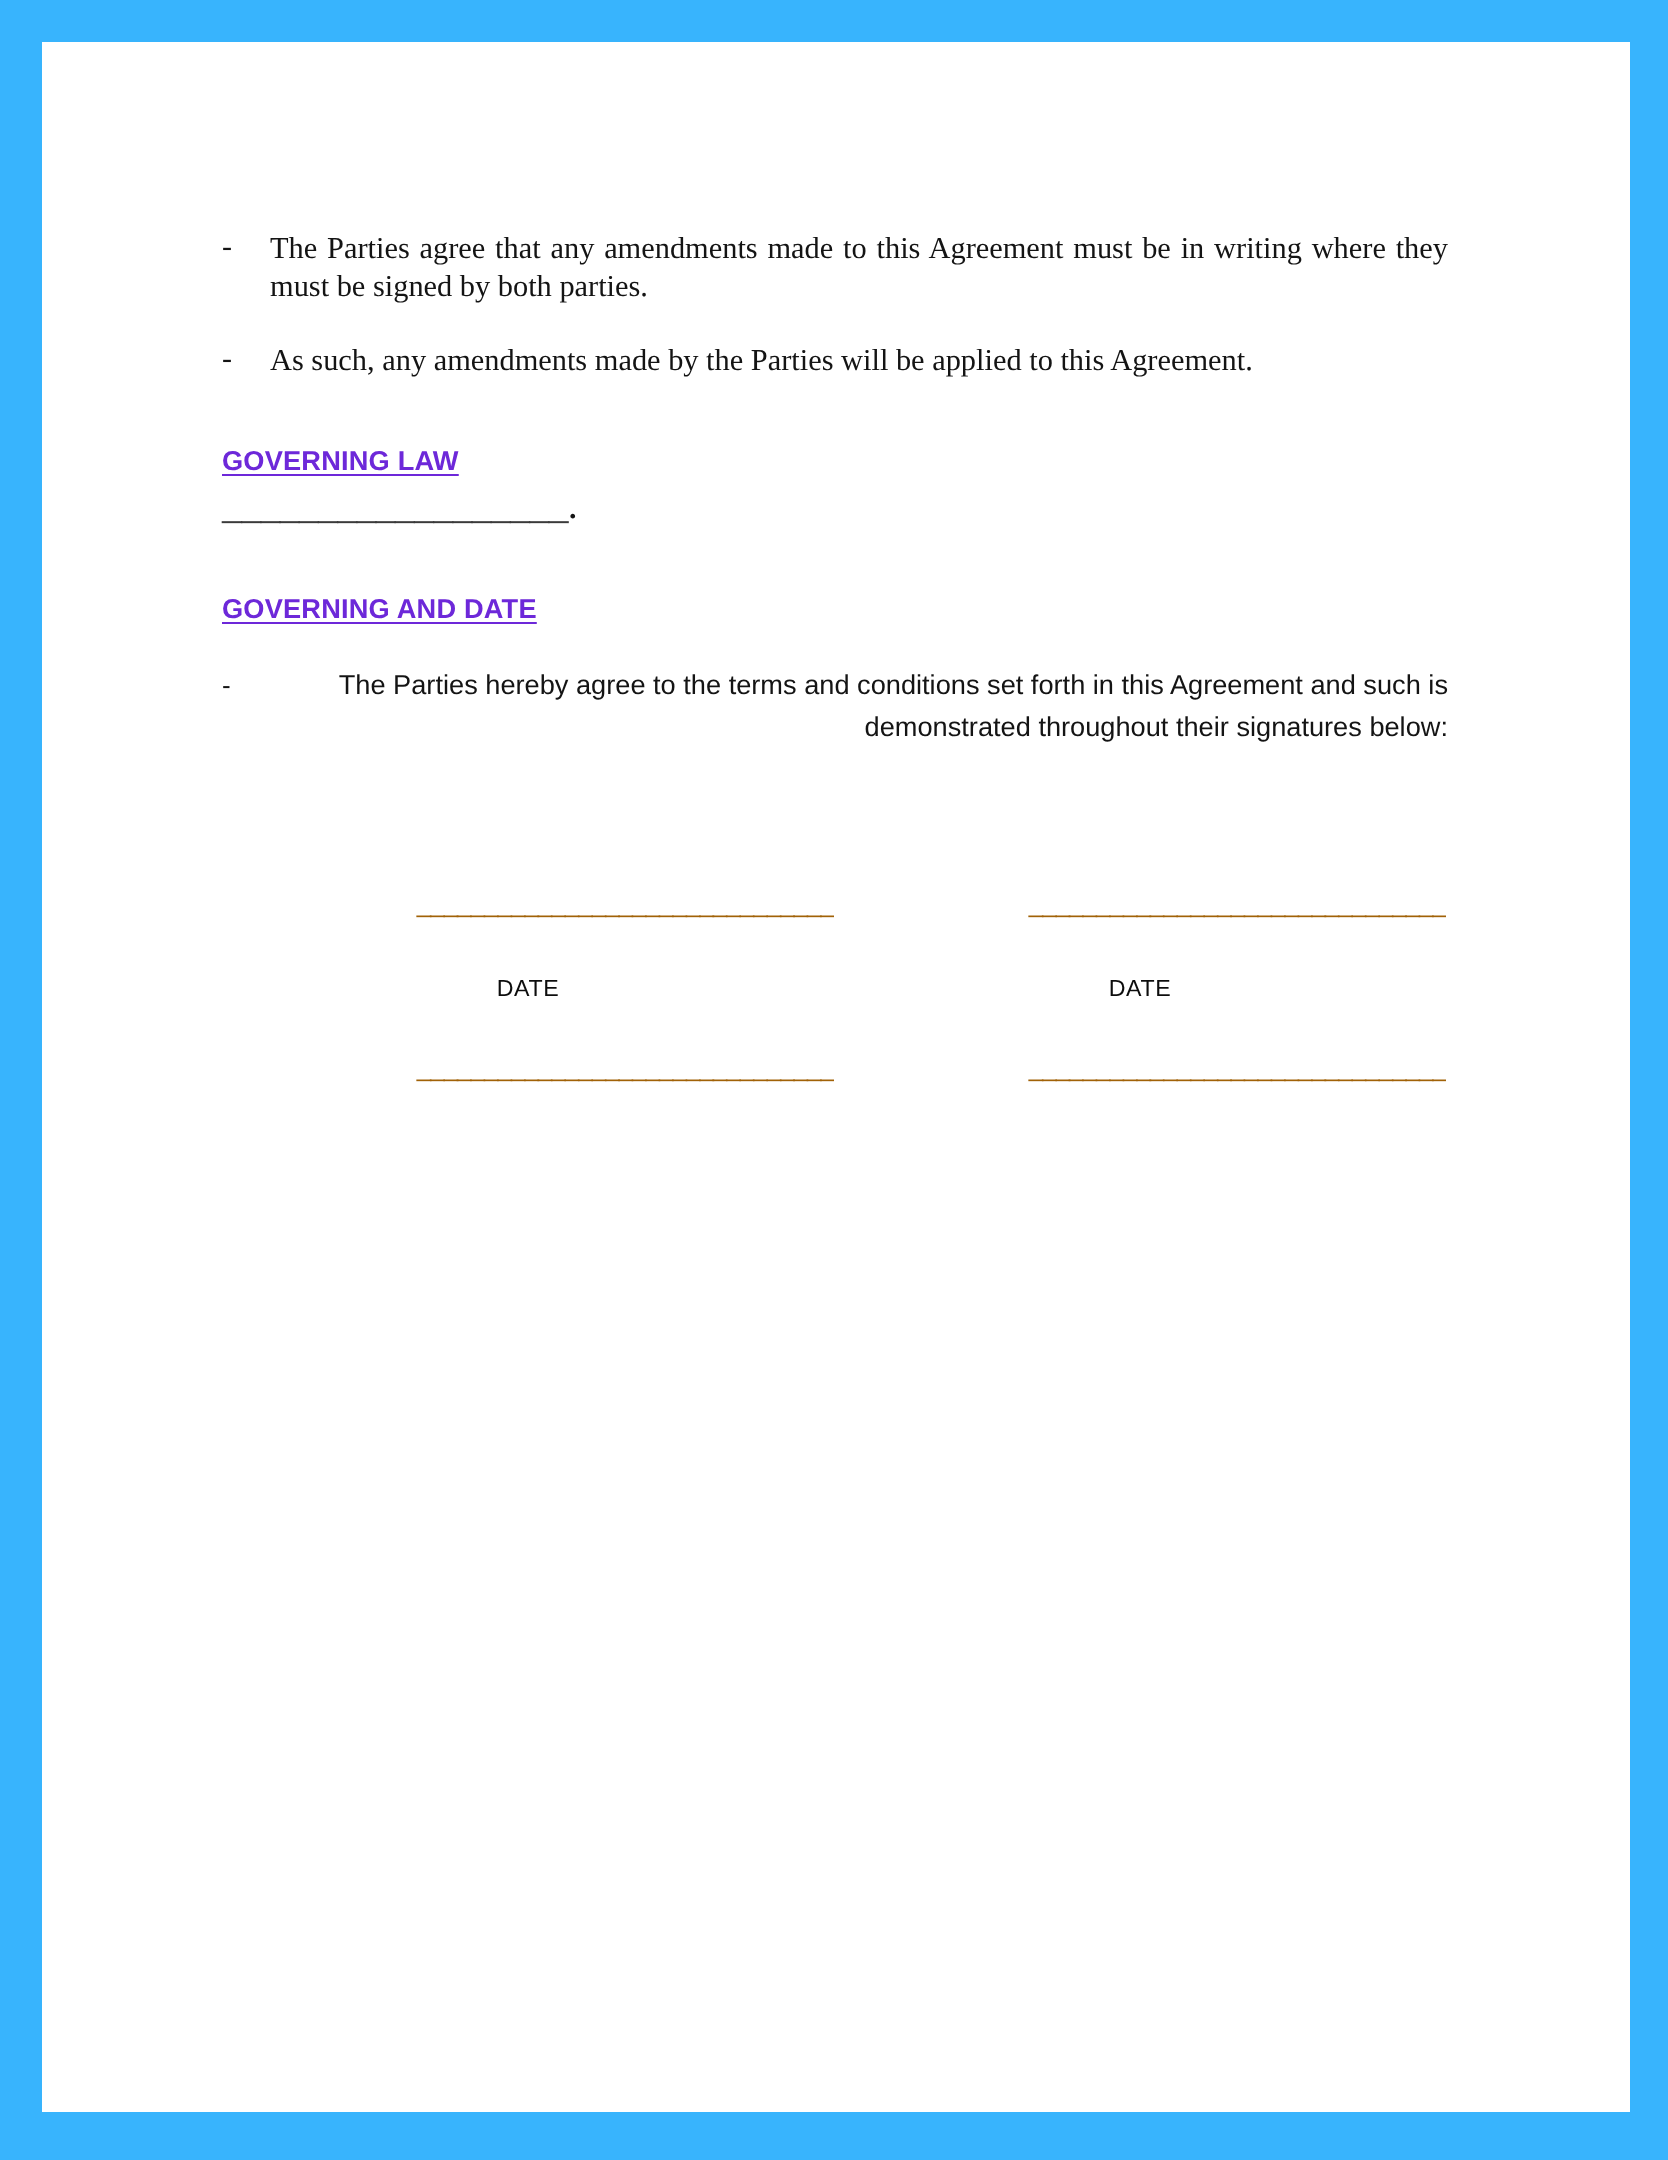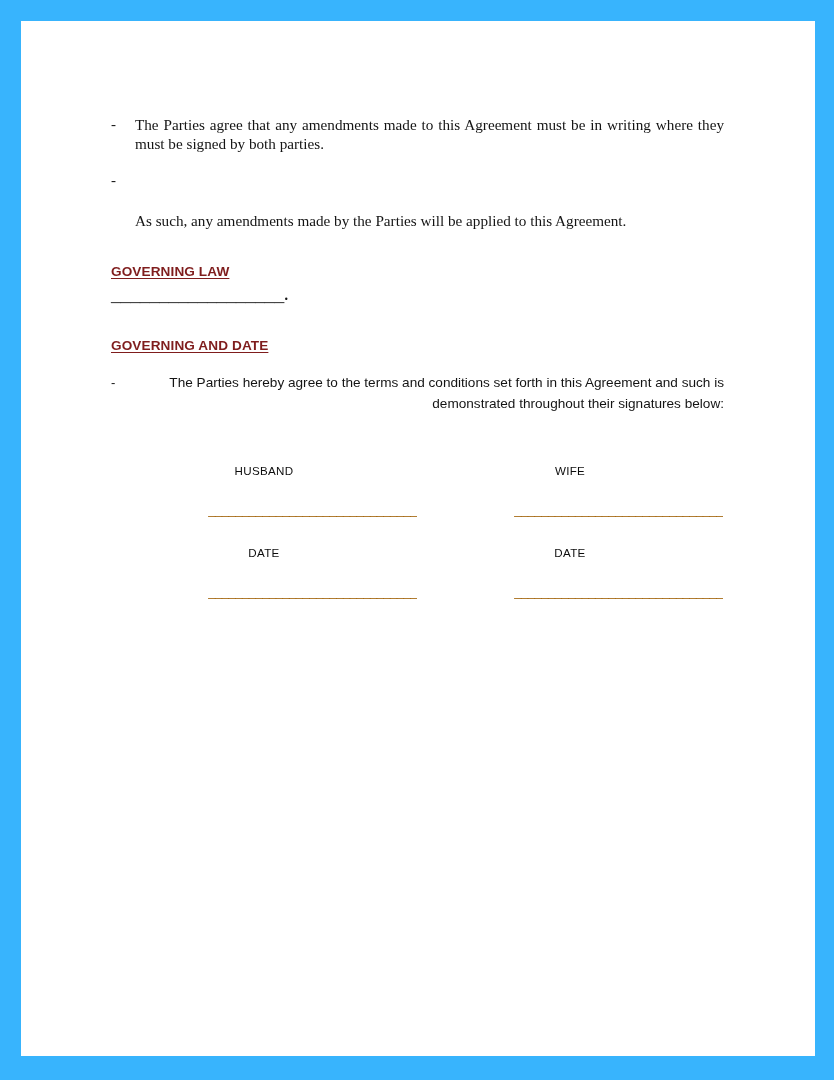--- a/index.html
+++ b/index.html
@@ -49,29 +49,29 @@
     font-size: 15px;
     line-height: 19px;
   }
   .bullet-text {
     flex: 1 1 auto;
     font-size: 15.2px;
     line-height: 19px;
     text-align: justify;
     text-justify: inter-word;
   }
-  .bullet-text.no-justify { text-align: left; margin-top: 40px; }
+  .bullet-text.no-justify { text-align: left; }
 
   
   .heading {
     font-family: "Liberation Sans", sans-serif;
     font-weight: bold;
     font-size: 13.6px;
     letter-spacing: 0.1px;
-    color: #7f1d1d;
+    color: #6d28d9;
     text-decoration: underline;
     text-underline-offset: 2px;
     display: inline-block;
   }
 
   .section-gap-top { margin-top: 32px; }
 
   .gov-line {
     font-family: "Liberation Serif", "DejaVu Serif", serif;
     font-size: 15.2px;
@@ -177,28 +177,20 @@
     <div class="section-gap-top">
       <span class="heading">GOVERNING AND DATE</span>
 
       <div class="sans-row">
         <span class="sans-mark">-</span>
         <span class="sans-text">The Parties hereby agree to the terms and conditions set forth in this Agreement and such is demonstrated throughout their signatures below:</span>
       </div>
 
       <div id="signature-block">
 
-        <div class="sig-row">
-          <div class="sig-col">
-            <div class="sig-label">HUSBAND</div>
-          </div>
-          <div class="sig-col">
-            <div class="sig-label">WIFE</div>
-          </div>
-        </div>
 
         <div class="spacer-22"></div>
 
         <div class="sig-row">
           <div class="sig-col">
             <div class="sig-rule">_______________________________</div>
           </div>
           <div class="sig-col">
             <div class="sig-rule">_______________________________</div>
           </div>

